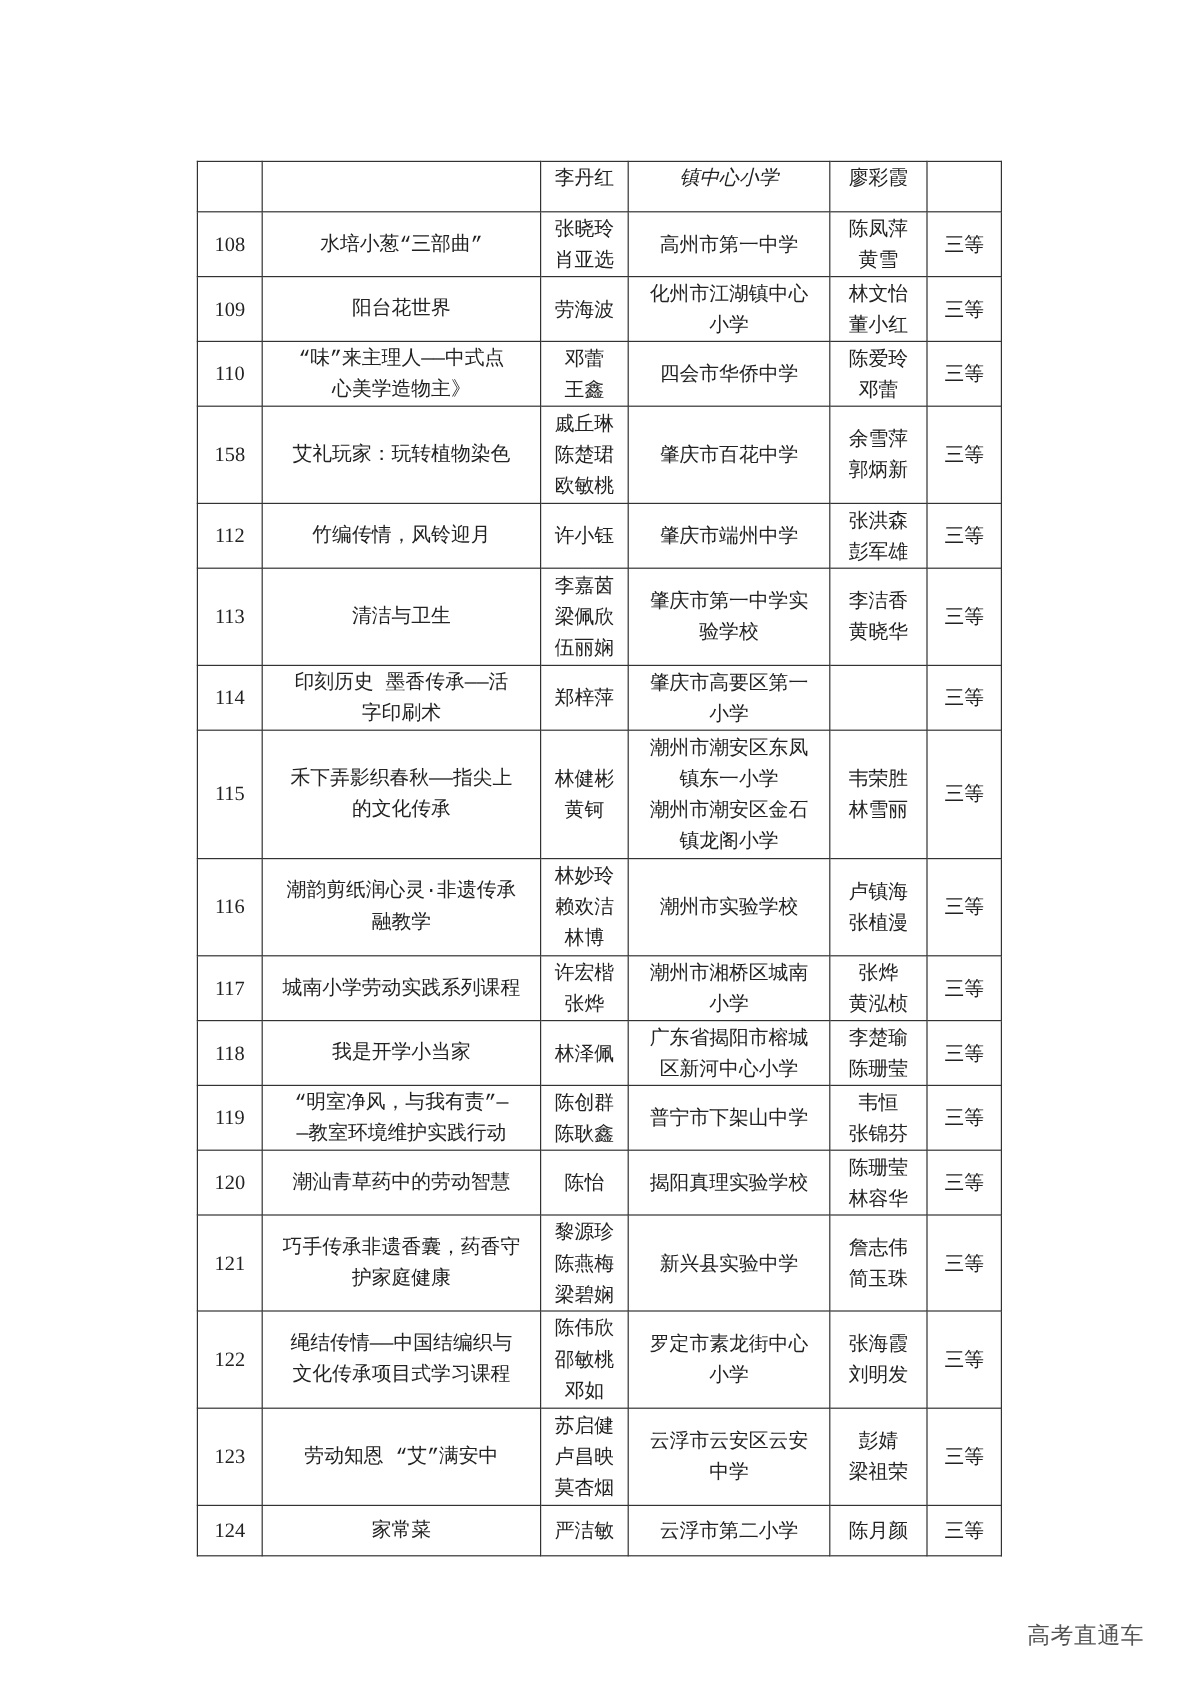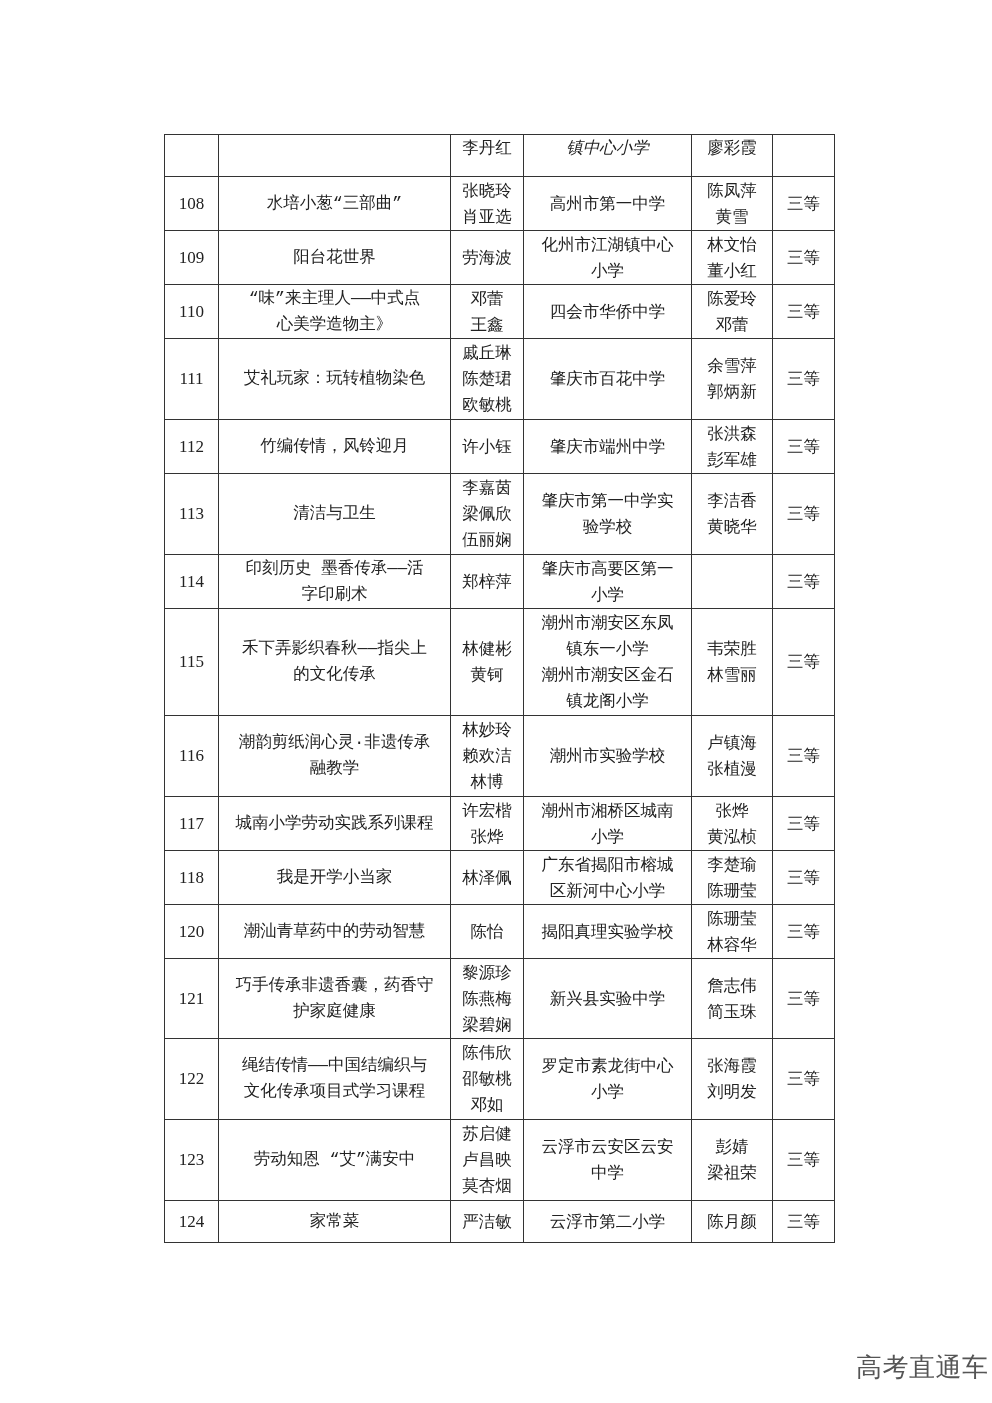--- a/index.html
+++ b/index.html
@@ -19,21 +19,21 @@
   }
   td.c-no { width: 45px; font-family: "Liberation Serif", serif; font-size: 17px; }
   td.c-title { width: 223px; font-family: Liberation Mono, monospace; }
   td.c-auth { width: 64px; }
   td.c-school { width: 159px; }
   td.c-tutor { width: 72px; }
   td.c-grade { width: 53px; }
   .line { display: block; white-space: nowrap; }
   .watermark {
     position: absolute; left: 856px; top: 1350px;
-    font-family: "DejaVu Sans", sans-serif; font-size: 26px; color: #555;
+    font-family: "DejaVu Sans", sans-serif; font-size: 19px; color: #555;
     letter-spacing: 0.5px;
   }
 </style>
 </head>
 <body>
 
 <table class="awards">
   <tbody id="tbody">
       <tr style="height: 42px;">
         <td class="c-no" style="vertical-align: top;"></td>
@@ -98,21 +98,21 @@
         <td class="c-school">
           <span class="line">四会市华侨中学</span>
         </td>
         <td class="c-tutor">
           <span class="line">陈爱玲</span>
           <span class="line">邓蕾</span>
         </td>
         <td class="c-grade">三等</td>
       </tr>
       <tr style="height: 81px;">
-        <td class="c-no">111</td>
+        <td class="c-no">158</td>
         <td class="c-title">
           <span class="line">艾礼玩家：玩转植物染色</span>
         </td>
         <td class="c-auth">
           <span class="line">戚丘琳</span>
           <span class="line">陈楚珺</span>
           <span class="line">欧敏桃</span>
         </td>
         <td class="c-school">
           <span class="line">肇庆市百花中学</span>
@@ -245,20 +245,39 @@
         <td class="c-auth">
           <span class="line">林泽佩</span>
         </td>
         <td class="c-school">
           <span class="line">广东省揭阳市榕城</span>
           <span class="line">区新河中心小学</span>
         </td>
         <td class="c-tutor">
           <span class="line">李楚瑜</span>
           <span class="line">陈珊莹</span>
+        </td>
+        <td class="c-grade">三等</td>
+      </tr>
+      <tr style="height: 54px;">
+        <td class="c-no">119</td>
+        <td class="c-title">
+          <span class="line">“明室净风，与我有责”—</span>
+          <span class="line">—教室环境维护实践行动</span>
+        </td>
+        <td class="c-auth">
+          <span class="line">陈创群</span>
+          <span class="line">陈耿鑫</span>
+        </td>
+        <td class="c-school">
+          <span class="line">普宁市下架山中学</span>
+        </td>
+        <td class="c-tutor">
+          <span class="line">韦恒</span>
+          <span class="line">张锦芬</span>
         </td>
         <td class="c-grade">三等</td>
       </tr>
       <tr style="height: 54px;">
         <td class="c-no">120</td>
         <td class="c-title">
           <span class="line">潮汕青草药中的劳动智慧</span>
         </td>
         <td class="c-auth">
           <span class="line">陈怡</span>

